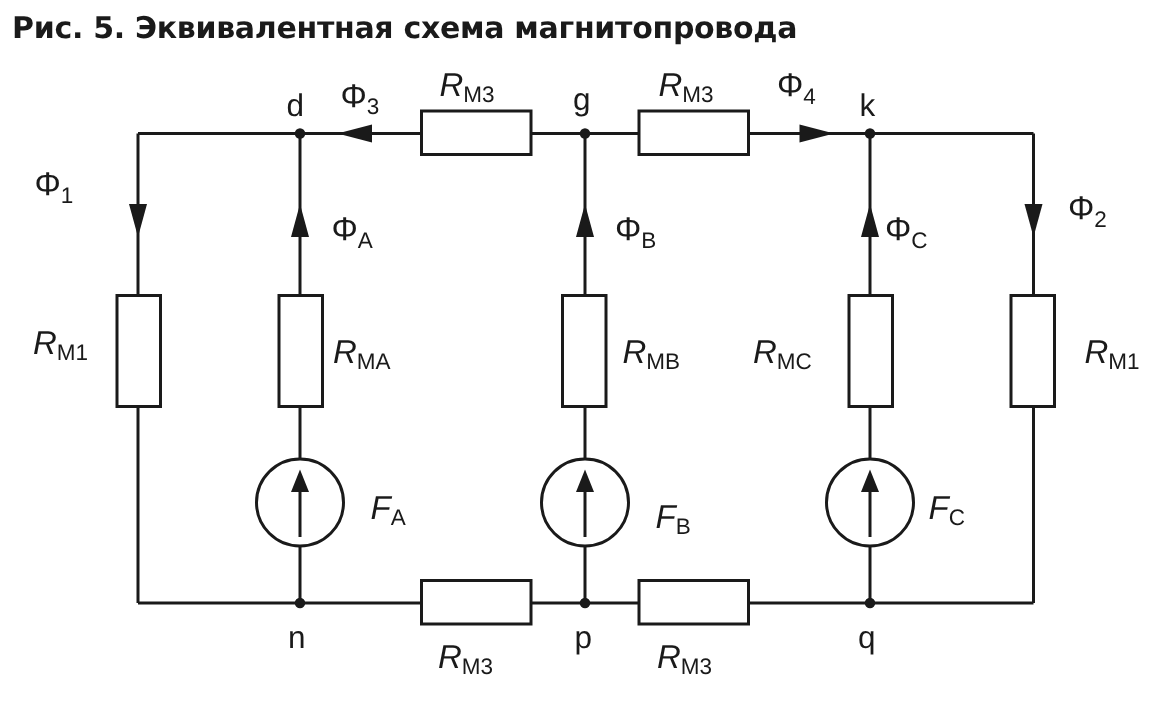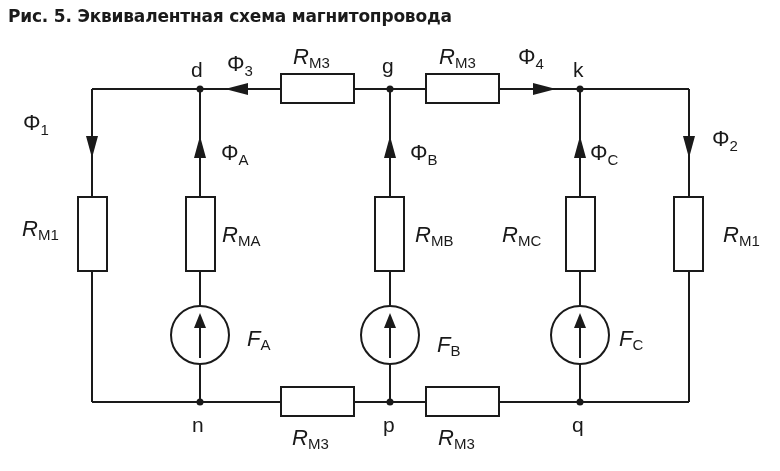--- a/index.html
+++ b/index.html
@@ -1,20 +1,20 @@
 <!DOCTYPE html>
 <html><head>
 <meta charset="utf-8">
 <style>
   html, body { margin: 0; padding: 0; background: #ffffff; }
   body { width: 780px; height: 471px; position: relative; overflow: hidden; }
   .title {
     position: absolute; left: 8px; top: 6px;
     font-family: "DejaVu Sans", sans-serif; font-weight: bold;
-    font-size: 17px; color: #1a1a1a; letter-spacing: -0.2px;
+    font-size: 20px; color: #1a1a1a; letter-spacing: -0.2px;
   }
   svg { position: absolute; left: 0; top: 0; }
   svg text { font-family: "Liberation Sans", sans-serif; fill: #1a1a1a; }
   .lbl { font-size: 22px; }
   .sub { font-size: 15px; }
   .node { font-size: 21px; }
   .wire { stroke: #1a1a1a; stroke-width: 2; fill: none; }
   .box { stroke: #1a1a1a; stroke-width: 2; fill: #ffffff; }
   .arrow { fill: #1a1a1a; }
   .dot { fill: #1a1a1a; }

